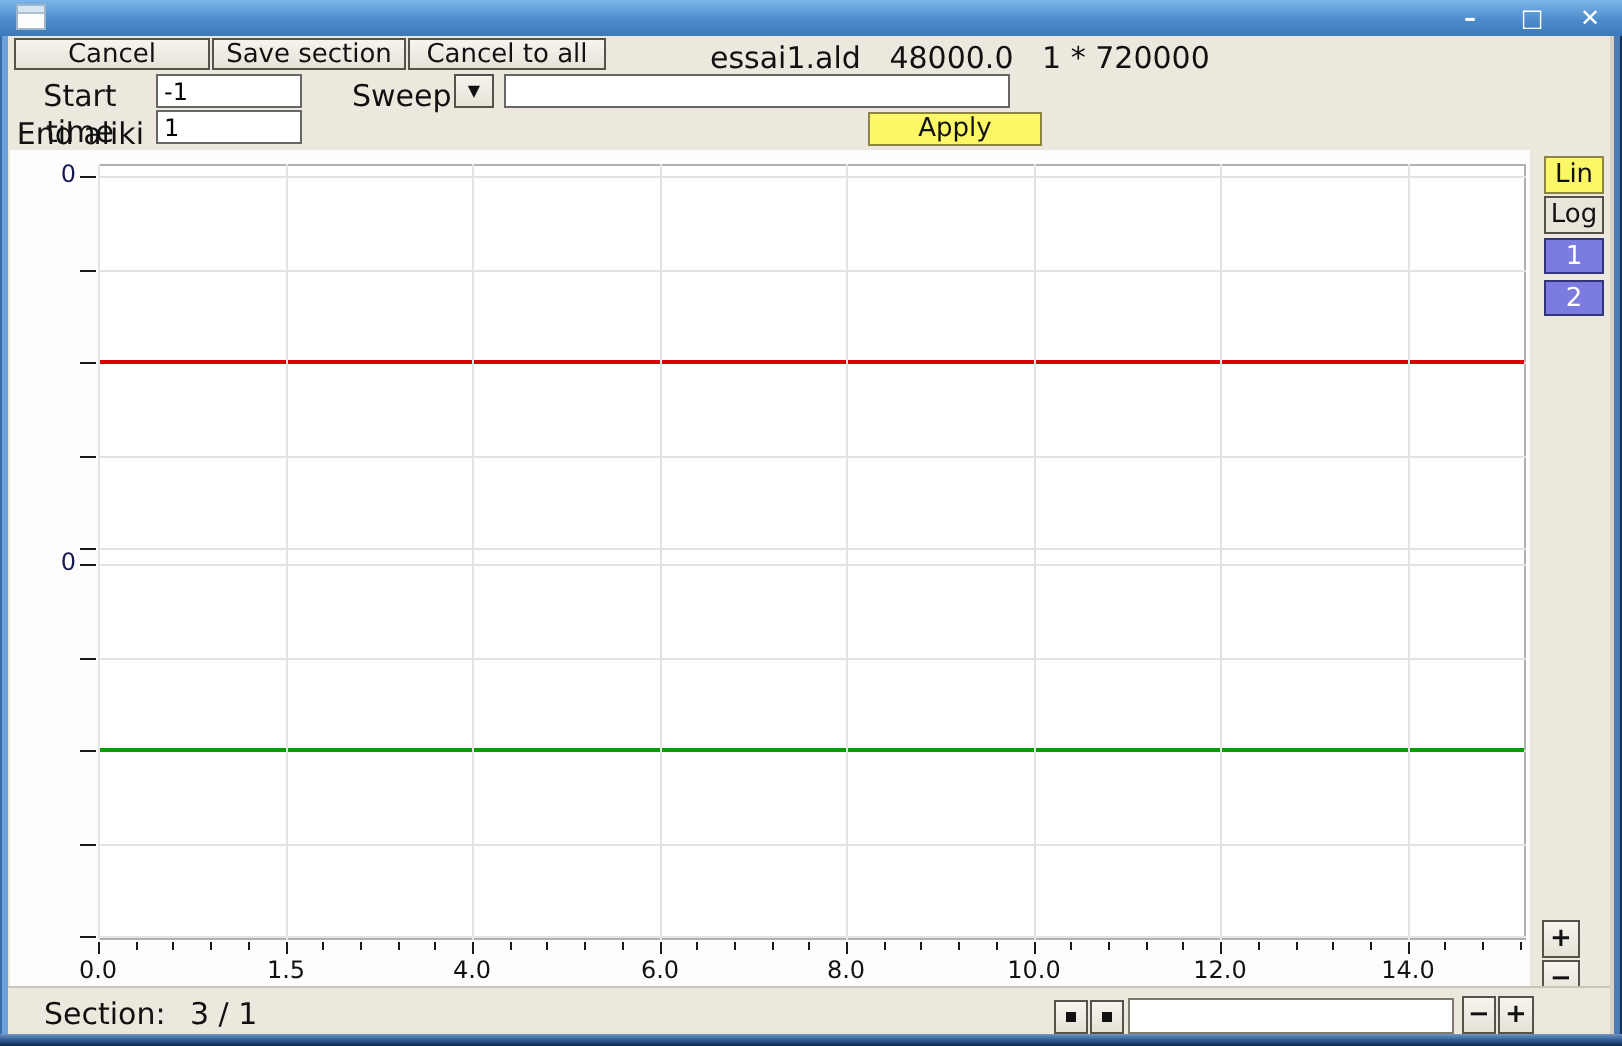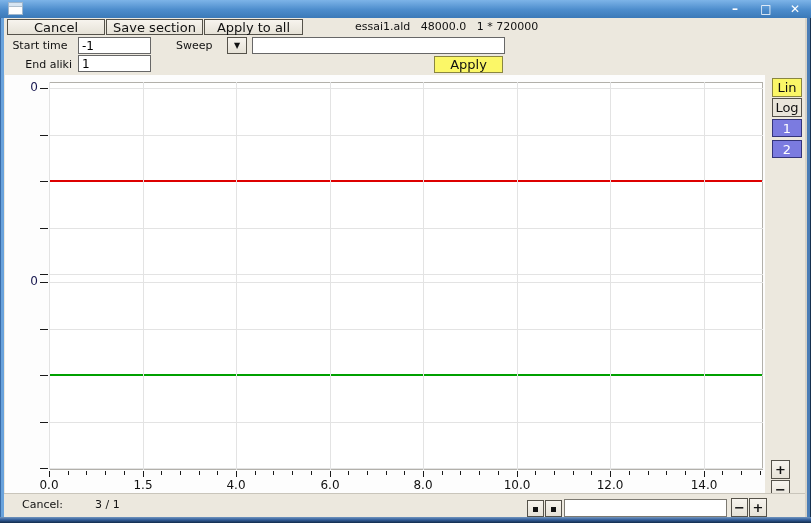--- a/index.html
+++ b/index.html
@@ -22,21 +22,21 @@
   .border-bottom{left:0;top:517px;width:811px;height:6px;
     background:linear-gradient(#7396bf 0,#35609c 45%,#112a4a 100%)}
   
   .btn{background:linear-gradient(#f7f4ee,#e6e2d7);border:1px solid #55524a;
     text-align:center;font-size:13px;color:#111;cursor:default}
   .btn-yellow{background:#fbf767;border:1px solid #8a8640}
   .btn-purple{background:#7b7be0;border:1px solid #34347a;color:#fff}
   .btn-flat{background:#e9e5da;border:1px solid #55524a}
   .input{background:#fff;border:1px solid #676767;font:12px "DejaVu Sans",sans-serif;
     padding:0 3px;box-sizing:border-box;outline:none}
-  .lbl{font-size:11px;color:#111}
+  .lbl{font-size:15px;color:#111}
   .glyph-sq{display:inline-block;width:5px;height:5px;background:#111;vertical-align:middle}
   
   .panel{left:5px;top:75px;width:760px;height:418px;background:#fdfdfd}
   .plotbox{left:44px;top:7px;width:714px;height:388px;border:1px solid #b2b0aa;background:#fff}
   .bottombar{left:4px;top:493px;width:801px;height:24px;background:#ece8de;border-top:1px solid #c9c5bb}
   .scrollbar{background:#fff;border:1px solid #7d7a72}
 </style>
 </head>
 <body>
 
@@ -47,31 +47,31 @@
   <div class="abs winbtn" style="left:724px">–</div>
   <div class="abs winbtn" style="left:755px">□</div>
   <div class="abs winbtn" style="left:784px">✕</div>
 </div>
 <div class="abs border-left"></div>
 <div class="abs border-right"></div>
 <div class="abs border-bottom"></div>
 
 <div class="abs btn" style="left:7px;top:19px;width:98px;height:16px;line-height:15px">Cancel</div>
 <div class="abs btn" style="left:106px;top:19px;width:97px;height:16px;line-height:15px">Save section</div>
-<div class="abs btn" style="left:204px;top:19px;width:99px;height:16px;line-height:15px">Apply to all</div>
+<div class="abs btn" style="left:204px;top:19px;width:99px;height:16px;line-height:15px">Cancel to all</div>
 <div class="abs lbl" style="left:355px;top:20px;white-space:pre">essai1.ald   48000.0   1 * 720000</div>
 
 <div class="abs lbl" style="left:8px;top:39px;width:64px;text-align:center">Start time</div>
 <input class="abs input" style="left: 78px; top: 37px; width: 73px; height: 17px;" value="-1">
 <div class="abs lbl" style="left:176px;top:39px">Sweep</div>
 <div class="abs btn" style="left:227px;top:37px;width:20px;height:17px;font-size:8px;line-height:16px"><span>▼</span></div>
 <input class="abs input" style="left: 252px; top: 37px; width: 253px; height: 17px;" value="">
 <div class="abs lbl" style="left:8px;top:58px;width:64px;text-align:right">End aliki</div>
 <input class="abs input" style="left: 78px; top: 55px; width: 73px; height: 17px;" value="1">
-<div class="abs btn btn-yellow" style="left:434px;top:56px;width:69px;height:17px;line-height:16px">Apply</div>
+<div class="abs btn btn-yellow" style="left:434px;top:56px;width:87px;height:17px;line-height:16px">Apply</div>
 
 <div class="abs panel" id="plot-layer">
   <div class="abs plotbox"></div>
 <div style="position: absolute; box-sizing: border-box; left: 44px; width: 714px; top: 13px; height: 1px; background: rgb(227, 227, 227);"></div>
     <div style="position: absolute; box-sizing: border-box; left: 35px; width: 8px; top: 13px; height: 1px; background: rgb(26, 26, 26);"></div>
     <div style="position: absolute; box-sizing: border-box; left: 8px; width: 25px; top: 5px; text-align: right; font: 12px &quot;DejaVu Sans&quot;, sans-serif; color: rgb(24, 24, 80);">0</div>
     <div style="position: absolute; box-sizing: border-box; left: 44px; width: 714px; top: 60px; height: 1px; background: rgb(227, 227, 227);"></div>
     <div style="position: absolute; box-sizing: border-box; left: 35px; width: 8px; top: 60px; height: 1px; background: rgb(26, 26, 26);"></div>
     <div style="position: absolute; box-sizing: border-box; left: 44px; width: 714px; top: 106px; height: 1px; background: rgb(227, 227, 227);"></div>
     <div style="position: absolute; box-sizing: border-box; left: 35px; width: 8px; top: 106px; height: 1px; background: rgb(26, 26, 26);"></div>
@@ -151,20 +151,20 @@
 
 <div class="abs btn btn-yellow" style="left:772px;top:78px;width:30px;height:19px;line-height:18px">Lin</div>
 <div class="abs btn btn-flat" style="left:772px;top:98px;width:30px;height:19px;line-height:18px">Log</div>
 <div class="abs btn btn-purple" style="left:772px;top:119px;width:30px;height:18px;line-height:17px">1</div>
 <div class="abs btn btn-purple" style="left:772px;top:140px;width:30px;height:18px;line-height:17px">2</div>
 
 <div class="abs btn" style="left:771px;top:460px;width:19px;height:19px;line-height:17px;font-weight:bold">+</div>
 <div class="abs btn" style="left:771px;top:480px;width:19px;height:19px;line-height:17px;font-weight:bold">−</div>
 
 <div class="abs bottombar">
-  <div class="abs lbl" style="left:18px;top:4px">Cancel:</div>
+  <div class="abs lbl" style="left:18px;top:4px">Section:</div>
   <div class="abs lbl" style="left:91px;top:4px;white-space:pre">3 / 1</div>
   <div class="abs btn" style="left:523px;top:6px;width:17px;height:17px;line-height:15px"><span class="glyph-sq"></span></div>
   <div class="abs btn" style="left:541px;top:6px;width:17px;height:17px;line-height:15px"><span class="glyph-sq"></span></div>
   <div class="abs scrollbar" style="left:560px;top:5px;width:163px;height:18px"></div>
   <div class="abs btn" style="left:727px;top:4px;width:17px;height:19px;line-height:17px;font-weight:bold">−</div>
   <div class="abs btn" style="left:745px;top:4px;width:18px;height:19px;line-height:17px;font-weight:bold">+</div>
 </div>
 
 </body></html>

